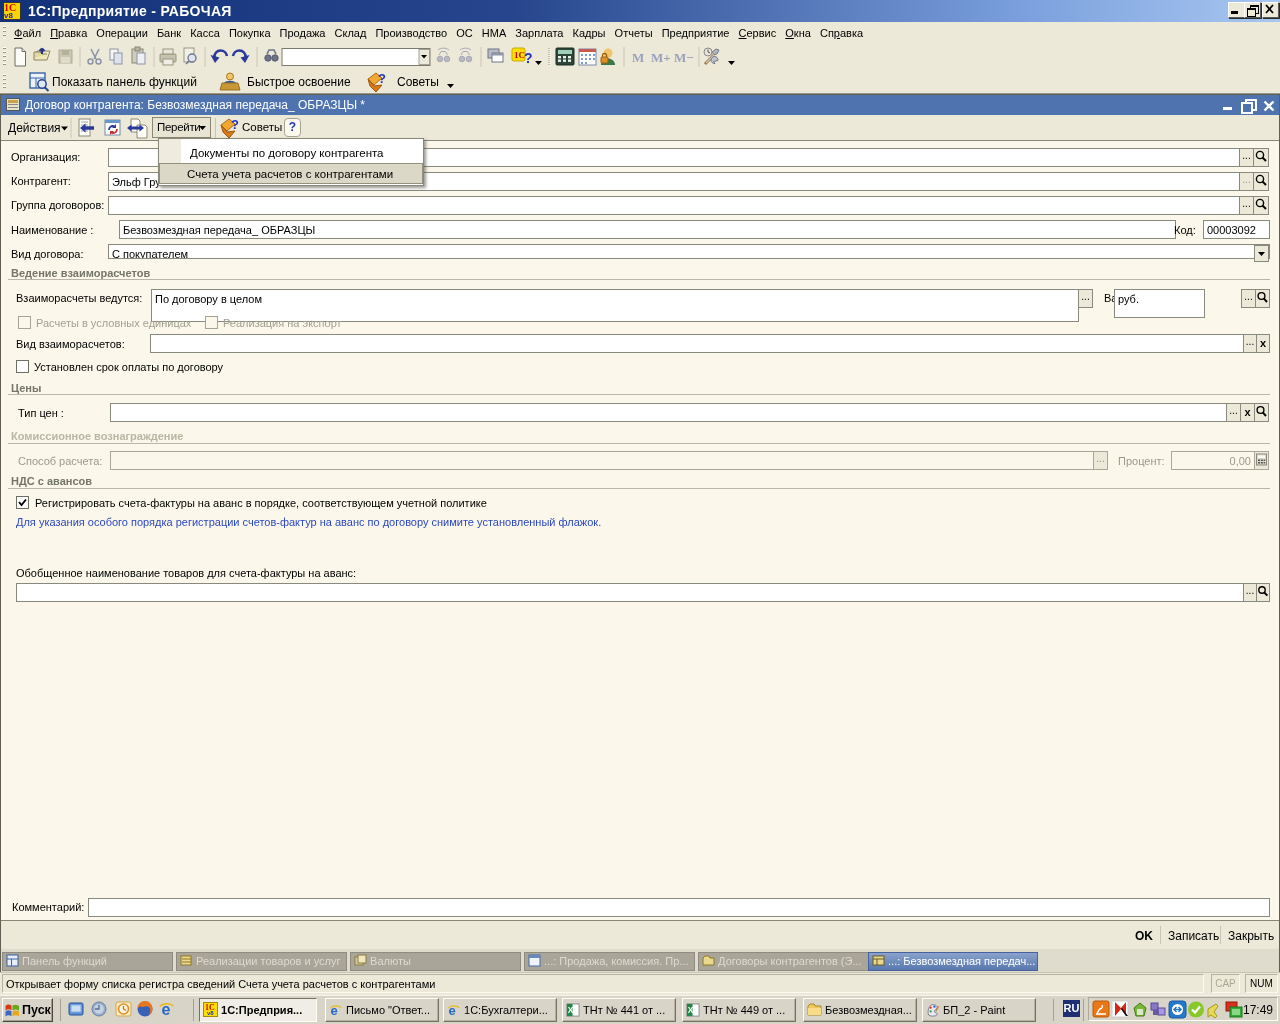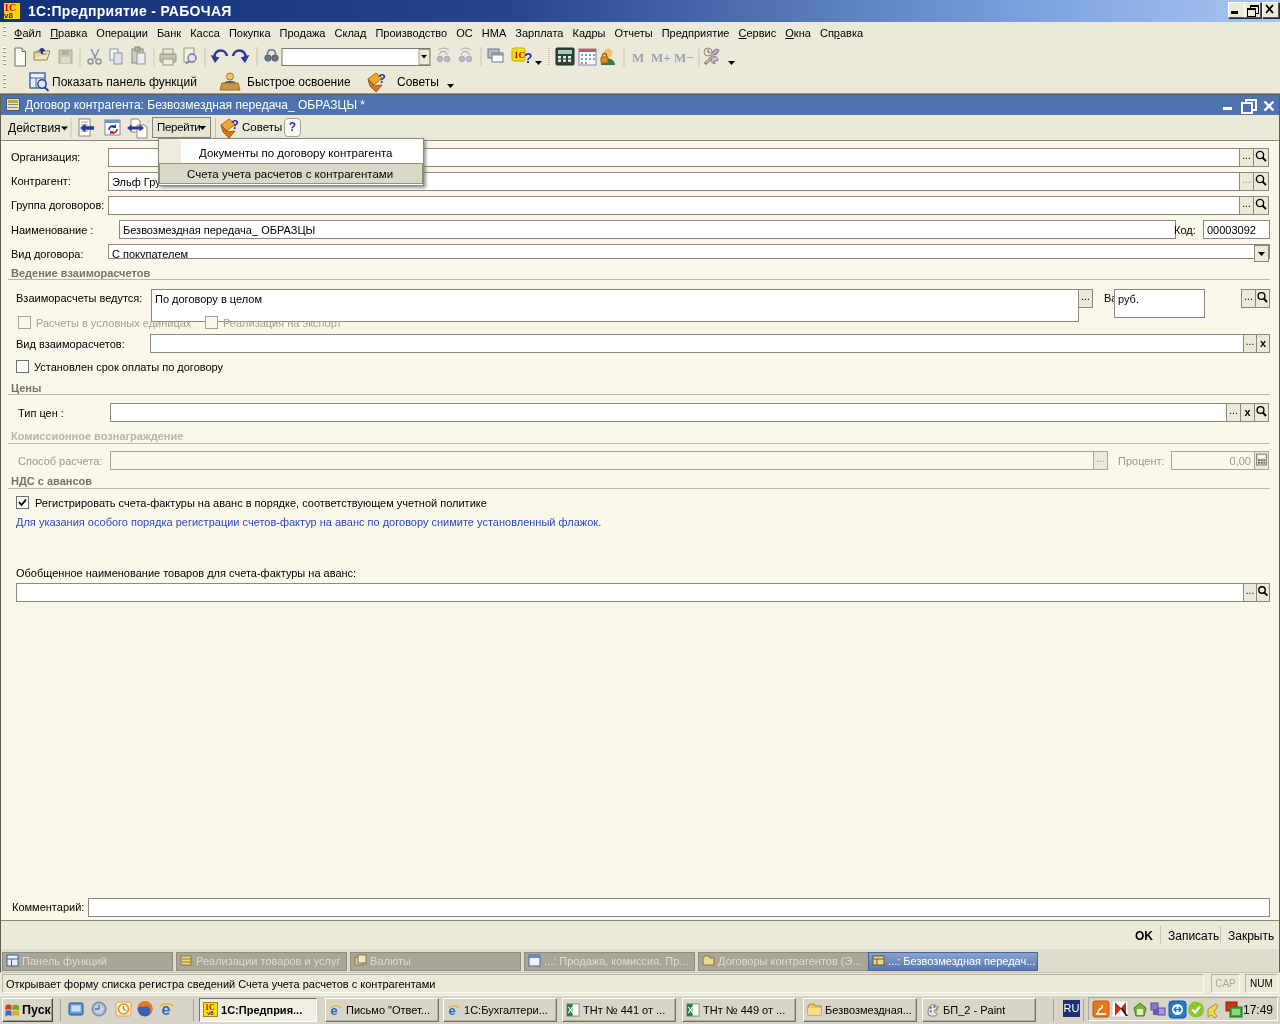--- a/index.html
+++ b/index.html
@@ -452,21 +452,21 @@
       <path d="M1 5h13v7H1z" fill="#f8dc88"></path>
     </svg> Безвозмездная...</div>
 <div class="tskb" style="left:922px;width:114px"><svg width="14" height="14" viewBox="0 0 15 15" style="vertical-align:-3px">
       <path d="M3 13C1 10 3 3 6 2s6 1 6 3-3 2-3 4 3 1 3 3-6 3-9 1z" fill="#e8e8f0" stroke="#787888"></path>
       <circle cx="5" cy="5" r="1.2" fill="#d03030"></circle>
       <circle cx="9" cy="4" r="1.2" fill="#3050c8"></circle>
       <circle cx="5" cy="9" r="1.2" fill="#30a050"></circle>
       <path d="M10 8l3-5 1 1-3 5z" fill="#c08040"></path>
     </svg> БП_2 - Paint</div>
 <div class="sep" style="left:1053px;top:999px;height:22px;background:#a5a192"></div>
-<div class="a" style="left:1063px;top:1000px;width:17px;height:17px;background:#1f2f73;color:#fff;font-weight:normal;font-size:11px;text-align:center;line-height:17px">RU</div>
+<div class="a" style="left:1063px;top:1000px;width:17px;height:17px;background:#1f2f73;color:#fff;font-weight:bold;font-size:11px;text-align:center;line-height:17px">RU</div>
 <div class="sep" style="left:1083px;top:999px;height:22px;background:#a5a192"></div>
 <div class="a" style="left:1088px;top:997px;width:190px;height:24px;border:1px solid;border-color:#aeaa9b #fffdf5 #fffdf5 #aeaa9b;box-sizing:border-box"></div>
 <svg class="a" width="180" height="20" viewBox="0 0 180 20" style="left:1090px;top:1000px">
   <rect x="3" y="1" width="16" height="16" rx="2" fill="#e87818" stroke="#b85808"></rect>
   <path d="M7 13c2-1 1-3 3-4s3-2 2-4" fill="none" stroke="#fff" stroke-width="1.4"></path>
   <path d="M6 14h10" stroke="#fff" stroke-width="1.6"></path>
   <rect x="22" y="1" width="16" height="16" fill="#fff" stroke="#ccc"></rect>
   <path d="M25 2v14l6-7 5 7V2l-5 6z" fill="#d02818"></path>
   <path d="M31 9l5 7h2l-6-8z" fill="#101010"></path>
   <path d="M44 8l6-5 6 5-2 8h-8z" fill="#78b838" stroke="#487818"></path>
@@ -481,15 +481,15 @@
   <path d="M102 9.5l3 3 5-6" fill="none" stroke="#fff" stroke-width="2.2"></path>
   <path d="M118 9l8-5 2 2-4 6 3 4-2 2-4-3-3 2v-3z" fill="#e8d858" stroke="#a89818"></path>
   <rect x="136" y="2" width="11" height="9" fill="#d83020" stroke="#981808"></rect>
   <rect x="140" y="7" width="12" height="10" fill="#38a838" stroke="#187818"></rect>
   <rect x="142" y="9" width="8" height="6" fill="#88d888"></rect>
 </svg>
 <div class="a" style="left:1243px;top:1003px;font-size:12px">17:49</div>
 
 <div class="a" style="left:158px;top:138px;width:266px;height:48px;background:#fff;border:1px solid #8a8878;box-sizing:border-box;box-shadow:2px 2px 3px rgba(70,70,60,.55)"></div>
 <div class="a" style="left:159px;top:139px;width:22px;height:24px;background:#efecdf"></div>
-<div class="a" style="left:199px;top:147px;font-size:11.5px">Документы по договору контрагента</div>
+<div class="a" style="left:190px;top:147px;font-size:11.5px">Документы по договору контрагента</div>
 <div class="a" style="left:159px;top:163px;width:264px;height:21px;background:#dcd8c8;border:1px solid #94907e;box-sizing:border-box"></div>
 <div class="a" style="left:187px;top:168px;font-size:11.5px">Счета учета расчетов с контрагентами</div>
 
 </body></html>

